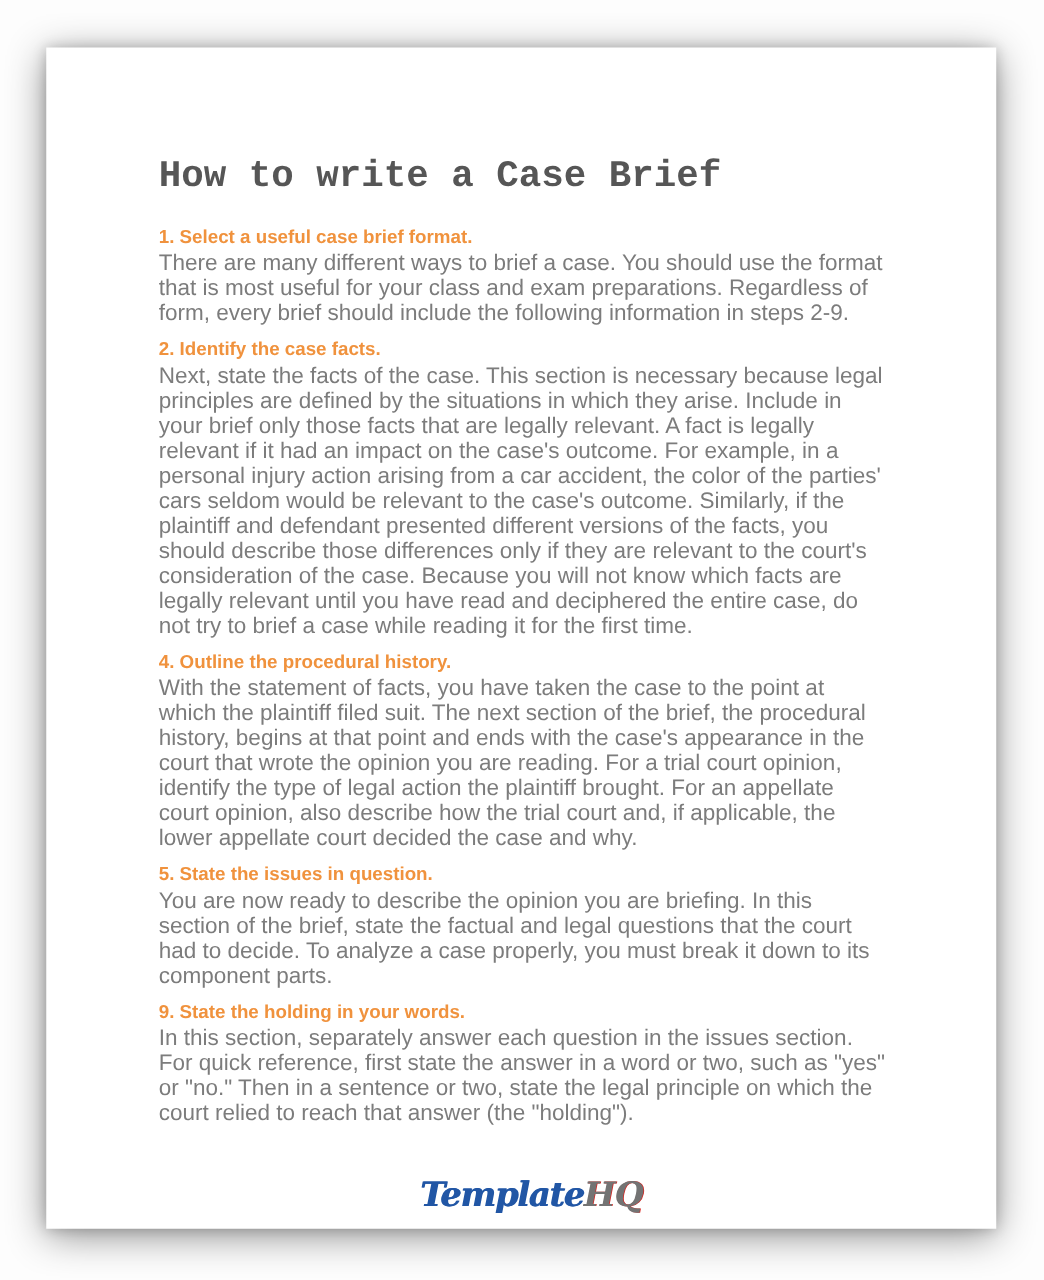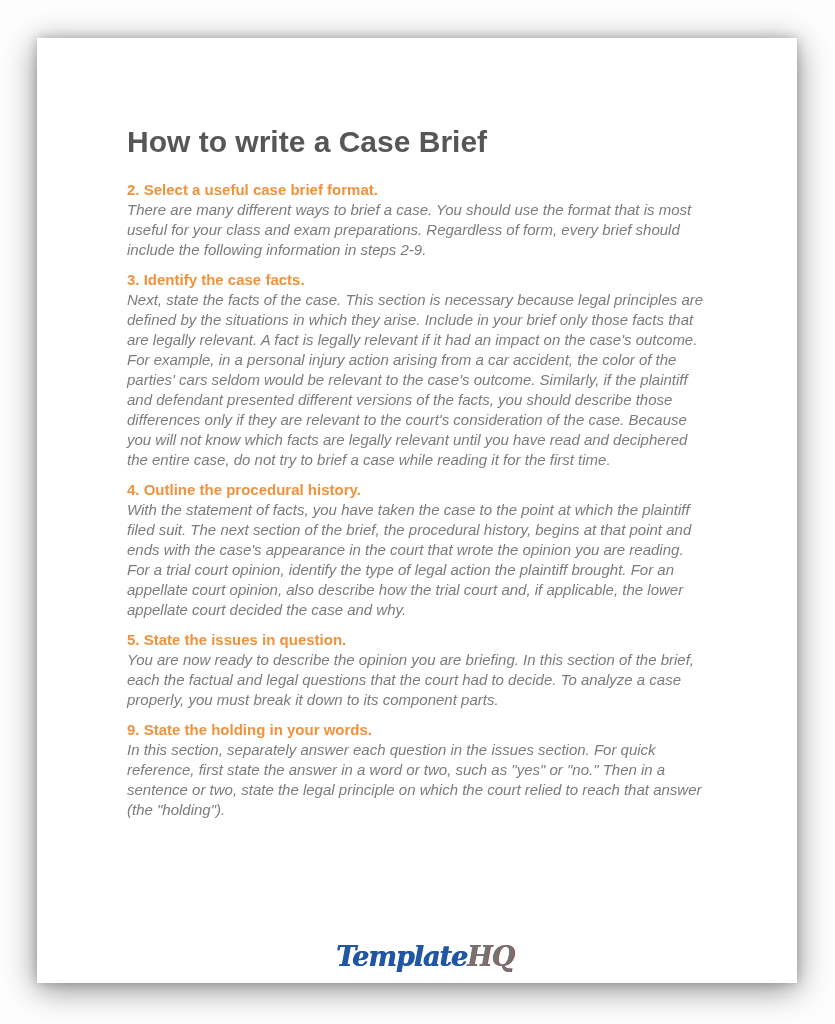--- a/index.html
+++ b/index.html
@@ -16,43 +16,42 @@
     position: absolute;
     left: 37px;
     top: 38px;
     width: 760px;
     height: 945px;
     background: #ffffff;
     box-shadow: 0 6px 30px rgba(0,0,0,0.45), 0 0 10px rgba(0,0,0,0.20);
     padding: 86px 87px 0 90px;
   }
   .doc-title {
-    font-family: Liberation Sans, sans-serif;
+    font-family: Liberation Mono, monospace;
     font-weight: bold;
     font-size: 30px;
     line-height: 36px;
     color: #565656;
     margin: 0 0 20px 0;
   }
   .sec { margin: 0 0 10px 0; }
   .sec-heading {
     font-family: "Liberation Sans", sans-serif;
     font-size: 15px;
     line-height: 20px;
     font-weight: bold;
     color: #f0923d;
     margin: 0;
   }
   .sec-body {
     font-family: "Liberation Sans", sans-serif;
-    font-size: 15px;
+    font-size: 18px;
     line-height: 20px;
     color: #7c7c7c;
     margin: 0;
-    font-style: italic;
   }
   .logo {
     position: absolute;
     left: 0;
     right: 0;
     bottom: 11px;
     text-align: center;
     font-family: "DejaVu Serif", serif;
     font-weight: bold;
     font-style: italic;
@@ -64,38 +63,38 @@
   .logo-red  { color: #737373; text-shadow: 0.6px 0 #d8231f; }
 </style>
 </head>
 <body>
 
 <div class="page">
 
   <h1 class="doc-title">How to write a Case Brief</h1>
 
   <section class="sec">
-    <h2 class="sec-heading">2. Select a useful case brief format.</h2>
+    <h2 class="sec-heading">1. Select a useful case brief format.</h2>
     <p class="sec-body">There are many different ways to brief a case. You should use the format that is most useful for your class and exam preparations. Regardless of form, every brief should include the following information in steps 2-9.</p>
   </section>
 
 
   <section class="sec">
-    <h2 class="sec-heading">3. Identify the case facts.</h2>
+    <h2 class="sec-heading">2. Identify the case facts.</h2>
     <p class="sec-body">Next, state the facts of the case. This section is necessary because legal principles are defined by the situations in which they arise. Include in your brief only those facts that are legally relevant. A fact is legally relevant if it had an impact on the case's outcome. For example, in a personal injury action arising from a car accident, the color of the parties' cars seldom would be relevant to the case's outcome. Similarly, if the plaintiff and defendant presented different versions of the facts, you should describe those differences only if they are relevant to the court's consideration of the case. Because you will not know which facts are legally relevant until you have read and deciphered the entire case, do not try to brief a case while reading it for the first time.</p>
   </section>
 
   <section class="sec">
     <h2 class="sec-heading">4. Outline the procedural history.</h2>
     <p class="sec-body">With the statement of facts, you have taken the case to the point at which the plaintiff filed suit. The next section of the brief, the procedural history, begins at that point and ends with the case's appearance in the court that wrote the opinion you are reading. For a trial court opinion, identify the type of legal action the plaintiff brought. For an appellate court opinion, also describe how the trial court and, if applicable, the lower appellate court decided the case and why.</p>
   </section>
 
   <section class="sec">
     <h2 class="sec-heading">5. State the issues in question.</h2>
-    <p class="sec-body">You are now ready to describe the opinion you are briefing. In this section of the brief, each the factual and legal questions that the court had to decide. To analyze a case properly, you must break it down to its component parts.</p>
+    <p class="sec-body">You are now ready to describe the opinion you are briefing. In this section of the brief, state the factual and legal questions that the court had to decide. To analyze a case properly, you must break it down to its component parts.</p>
   </section>
 
   <section class="sec">
     <h2 class="sec-heading">9. State the holding in your words.</h2>
     <p class="sec-body">In this section, separately answer each question in the issues section. For quick reference, first state the answer in a word or two, such as "yes" or "no." Then in a sentence or two, state the legal principle on which the court relied to reach that answer (the "holding").</p>
   </section>
 
   <div class="logo"><span class="logo-blue">Template</span><span class="logo-red">HQ</span></div>
 
 </div>

